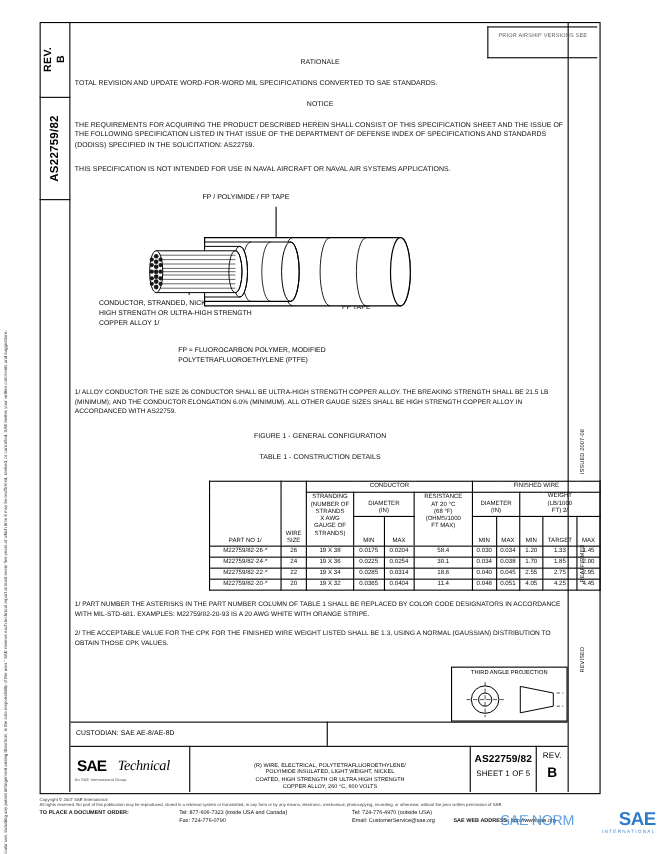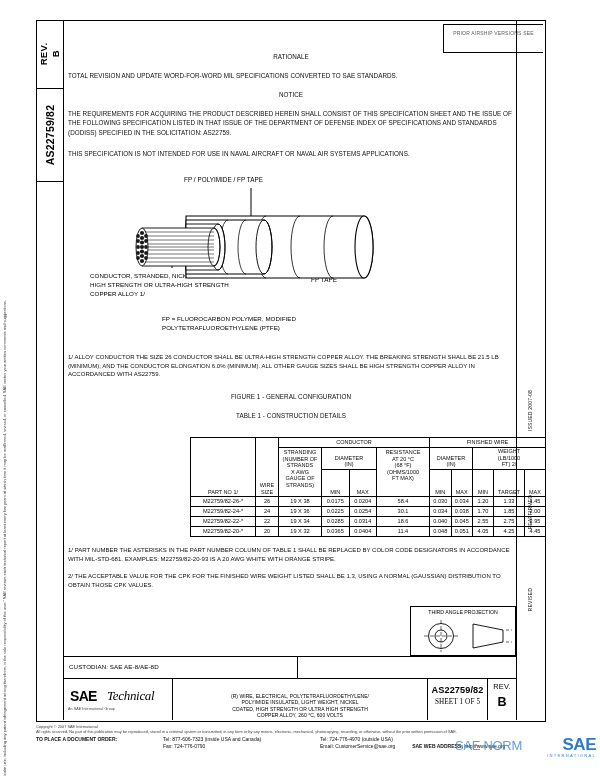--- a/index.html
+++ b/index.html
@@ -69,21 +69,21 @@
   .tb-rev{position:absolute;left:488px;top:678px;width:28px;height:42px;box-sizing:border-box;}
 
   .sae-logo{position:absolute;left:6px;top:10px;font-weight:bold;font-size:14px;letter-spacing:-.7px;}
   .sae-aero{position:absolute;left:43px;top:10px;font-family:"Liberation Serif",serif;font-style:italic;font-size:13px;letter-spacing:-.3px;}
   .sae-sub{position:absolute;left:4px;top:29px;font-size:3.6px;color:#444;letter-spacing:.1px;filter:blur(.2px);}
 
   .tb-title{position:absolute;left:0;right:0;top:2px;text-align:center;font-weight:bold;font-size:11.2px;letter-spacing:.2px;}
   .tb-sub{position:absolute;left:6px;right:6px;top:15px;text-align:center;font-size:5.0px;line-height:6.4px;letter-spacing:.05px;}
 
   .tb-num{position:absolute;left:0;right:0;top:7px;text-align:center;font-weight:bold;font-size:9.2px;letter-spacing:.1px;}
-  .tb-sheet{position:absolute;left:0;right:0;top:20px;text-align:center;font-size:7.2px;letter-spacing:.1px;font-family:Liberation Serif, serif;}
+  .tb-sheet{position:absolute;left:0;right:0;top:20px;text-align:center;font-size:7.2px;letter-spacing:.1px;}
   .tb-revl{position:absolute;left:0;right:0;top:4px;text-align:center;font-size:7.4px;letter-spacing:.2px;}
   .tb-revv{position:absolute;left:0;right:0;top:17px;text-align:center;font-weight:bold;font-size:12.5px;}
 
   
   .footer{position:absolute;left:36px;top:724px;width:508px;}
   .fcopy{font-size:3.9px;line-height:5.1px;color:#3b3b3b;filter:blur(.18px);letter-spacing:0;}
   .forder{margin-top:2px;font-size:5.0px;line-height:7px;color:#111;position:relative;height:20px;}
   .forder b{font-weight:bold;}
   .fcol1{position:absolute;left:0;top:0;}
   .fcol2{position:absolute;left:127px;top:0;}

